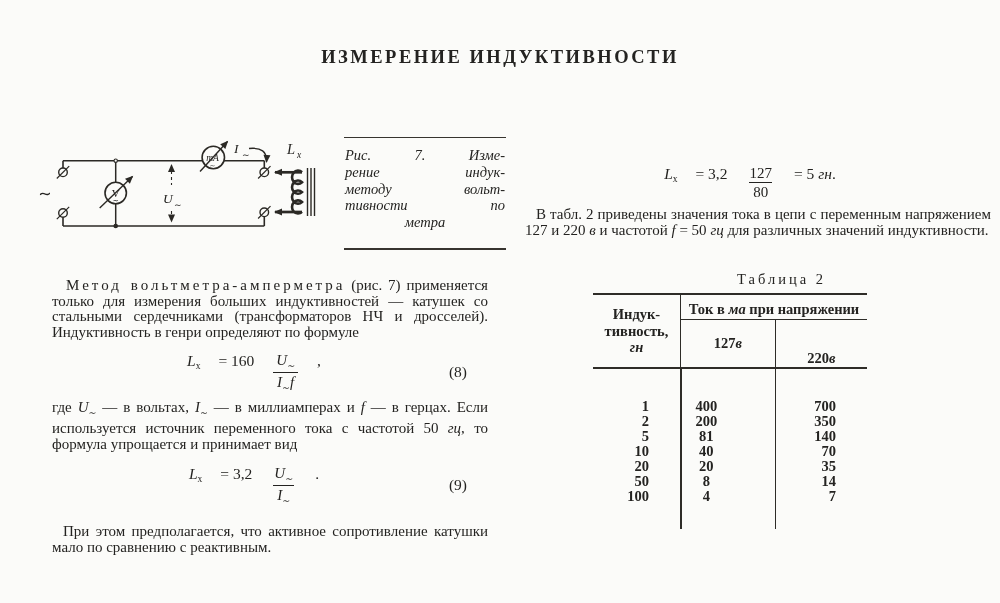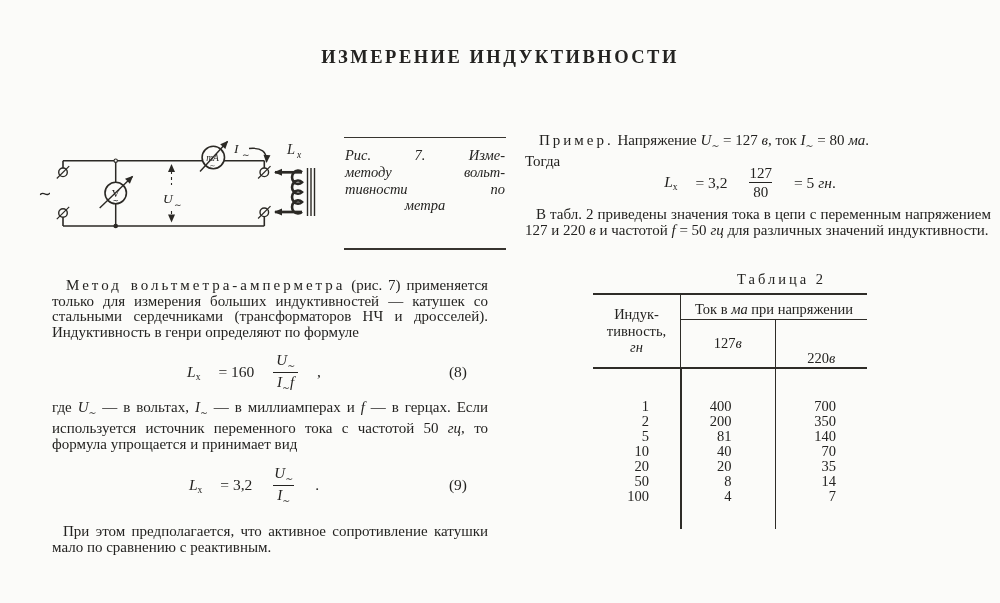--- a/index.html
+++ b/index.html
@@ -20,47 +20,47 @@
   .ind{text-indent:11px;}
   .ind2{text-indent:14px;}
   .noind{text-indent:0;}
   .emsp{letter-spacing:3px;}
   i.v{font-style:italic;}
   .tld{font-size:9.5px;vertical-align:-3.5px;font-style:normal;letter-spacing:0;}
   .ssub{font-size:9.5px;vertical-align:-3px;}
   
   .eq{position:absolute;display:flex;align-items:center;justify-content:center;
       font-size:15.5px;}
-  .eqbody{display:flex;align-items:center;gap:18px;position:relative;left:-16px;}
+  .eqbody{display:flex;gap:18px;position:relative;left:-16px;}
   .eqbody.ctr{left:-6px;}
   .frac{display:inline-flex;flex-direction:column;align-items:center;line-height:1.1;font-size:15px;}
   .frac .fn{padding:0 4px 1px;}
   .frac .fd{border-top:1.2px solid #242321;padding:1px 4px 0;}
   .eqtag{position:absolute;right:21px;top:50%;transform:translateY(-50%);}
   
   .tbl-label{position:absolute;left:558px;top:271px;width:268px;text-align:right;
              font-size:14.5px;letter-spacing:3px;}
   .tbl{position:absolute;left:593px;top:293px;width:274px;font-size:14.5px;
-       border-top:2.4px solid #2e2c28;}
+       border-top:2.4px solid #2e2c28;font-weight:bold;}
   .thdr{display:flex;border-bottom:2.5px solid #2e2c28;}
   .th-c1{box-sizing:border-box;width:88px;border-right:1.2px solid #2e2c28;
          text-align:center;padding-top:11px;line-height:16.5px;height:72px;}
   .th-r{flex:1;display:flex;flex-direction:column;}
   .th-span{text-align:center;height:25px;box-sizing:border-box;padding-top:6px;
            border-bottom:1.2px solid #2e2c28;white-space:nowrap;}
   .th-sub{flex:1;display:flex;}
   .th-sub .s1{box-sizing:border-box;flex:0 0 94.5px;border-right:1.2px solid #2e2c28;
               display:flex;align-items:center;justify-content:center;}
   .th-sub .s2{flex:1;display:flex;align-items:flex-end;justify-content:center;}
   .tbody{position:relative;height:160px;padding-top:30px;box-sizing:border-box;}
   .tbody::before{content:"";position:absolute;left:87.4px;top:0;bottom:0;width:1.2px;background:#2e2c28;}
   .tbody::after{content:"";position:absolute;left:181.9px;top:0;bottom:0;width:1.2px;background:#2e2c28;}
   .trow{display:flex;height:15px;line-height:15px;}
   .td1{box-sizing:border-box;width:88px;text-align:right;padding-right:32px;}
-  .td2{box-sizing:border-box;width:94.5px;text-align:right;padding-right:44px;}
+  .td2{box-sizing:border-box;width:94.5px;text-align:center;padding-right:44px;}
   .td3{box-sizing:border-box;flex:1;text-align:right;padding-right:31px;}
   
   svg .wire{stroke:#2b2925;fill:none;}
   svg text{fill:#242321;font-family:"Liberation Serif",serif;}
 </style>
 </head>
 <body>
 
 <div class="page">
 
@@ -138,20 +138,21 @@
         <path class="wire" stroke-width="1.4" d="M286.5 50 V98"></path>
       </g>
       <text x="259" y="36" font-size="14.5" font-style="italic">L</text>
       <text x="269" y="40" font-size="9.5" font-style="italic">x</text>
     </g>
   </svg>
 
   <div class="caprule" style="top:136.5px"></div>
   <div class="cap">
     <div>Рис. 7. Изме-</div>
+    <div>рение индук-</div>
     <div>методу вольт-</div>
     <div>тивности по</div>
     <div class="capend">метра</div>
   </div>
   <div class="caprule" style="top:248px"></div>
 
   <div class="para" style="left:52px;top:278px;width:436px;"><span style="display:inline-block;width:14px;"></span><span class="emsp">Метод вольтметра-амперметра</span><span> (рис. 7) применяется только для измерения больших индуктивностей — катушек со стальными сердечниками (трансформаторов НЧ и дросселей). Индуктивность в генри определяют по формуле</span></div>
 
   <div class="eq" style="left:52px;top:352px;width:436px;height:40px;">
     <span class="eqbody">
@@ -176,24 +177,20 @@
         <span class="fn"><i class="v">U</i><span class="tld">∼</span></span>
         <span class="fd"><i class="v">I</i><span class="tld">∼</span></span>
       </span>
       <span>.</span>
     </span>
     <span class="eqtag">(9)</span>
   </div>
 
   <div class="para ind" style="left:52px;top:516px;width:436px;margin-top:8px;">При этом предполагается, что активное сопротивление катушки мало по сравнению с реактивным.</div>
 
-  <div class="para" style="left:525px;top:133px;width:462px;">
-    <div class="ind2"><span class="emsp">Пример.</span><span> Напряжение </span><i class="v">U</i><span class="tld">∼</span><span> = 127 </span><i class="v">в</i><span>, ток </span><i class="v">I</i><span class="tld">∼</span><span> = 80 </span><i class="v">ма</i><span>.</span></div>
-    <div class="noind">Тогда</div>
-  </div>
 
   <div class="eq" style="left:525px;top:164px;width:462px;height:37px;">
     <span class="eqbody ctr">
       <span><i class="v">L</i><span class="ssub">x</span></span>
       <span>= 3,2</span>
       <span class="frac">
         <span class="fn">127</span>
         <span class="fd">80</span>
       </span>
       <span><span>= 5 </span><i class="v">гн</i><span>.</span></span>

